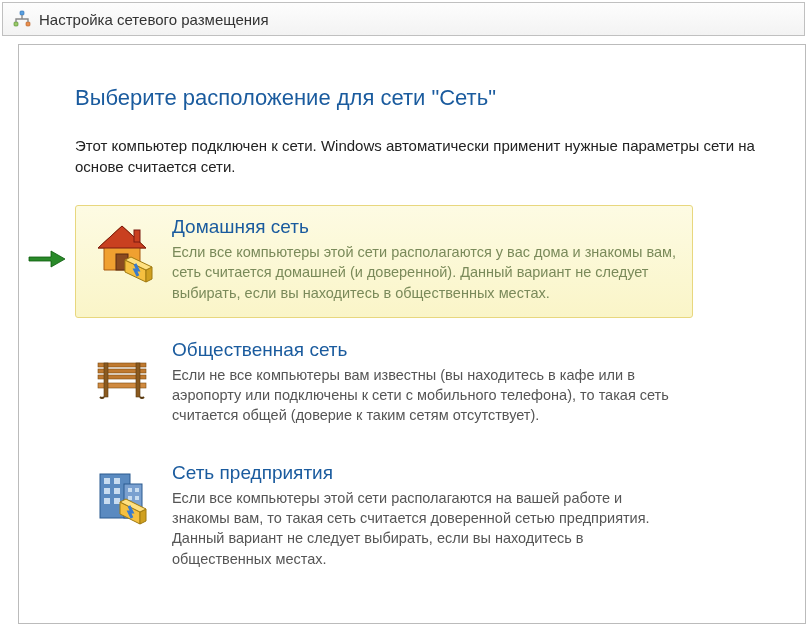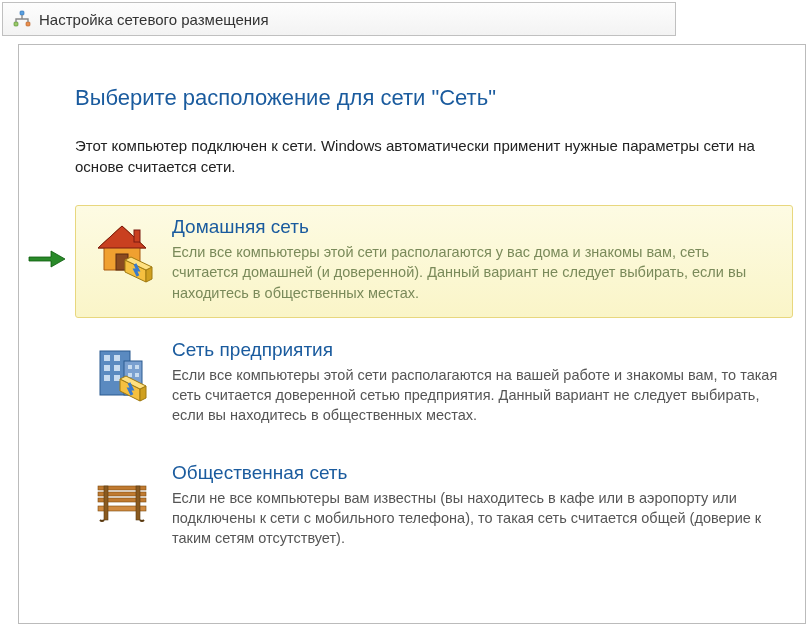--- a/index.html
+++ b/index.html
@@ -8,21 +8,21 @@
       background: #fff;
       width: 807px;
       height: 625px;
       overflow: hidden;
       position: relative;
     }
     .window {
       border: 1px solid #c0c0c0;
       margin: 2px 0 0 2px;
       background: linear-gradient(#fdfdfd, #f3f3f3);
-      width: 674px;
+      width: 803px;
       height: 34px;
       display: flex;
       align-items: center;
       padding-left: 10px;
       gap: 8px;
     }
     .title-icon svg { display: block; }
     .title-text {
       font-size: 15px;
       color: #333;
@@ -54,21 +54,21 @@
       top: 42px;
     }
     .option {
       border: 1px solid transparent;
       border-radius: 3px;
       padding: 10px 14px 14px 14px;
       display: flex;
       gap: 18px;
       margin-bottom: 10px;
       cursor: pointer;
-      width: 718px;
+      width: 618px;
     }
     .option.selected {
       background: linear-gradient(#fdfbe3, #faf5c8);
       border: 1px solid #e8d77e;
     }
     .option-icon { width: 64px; flex-shrink: 0; display:flex; align-items:flex-start; justify-content:center; padding-top:4px; }
     .option-text { flex: 1; }
     .option-title {
       color: #1a5b9e;
       font-size: 19px;
@@ -124,20 +124,39 @@
       </div>
       <div class="option-text">
         <div class="option-title">Домашняя сеть</div>
         <div class="option-desc">Если все компьютеры этой сети располагаются у вас дома и знакомы вам, сеть считается домашней (и доверенной). Данный вариант не следует выбирать, если вы находитесь в общественных местах.</div>
       </div>
     </div>
 
     <div class="option">
       <div class="option-icon">
         <svg width="64" height="64" viewBox="0 0 64 64">
+          <rect x="8" y="20" width="48" height="4" fill="#c07a30" stroke="#7a4a10" stroke-width="0.6"></rect>
+          <rect x="8" y="26" width="48" height="4" fill="#c07a30" stroke="#7a4a10" stroke-width="0.6"></rect>
+          <rect x="8" y="32" width="48" height="4" fill="#c07a30" stroke="#7a4a10" stroke-width="0.6"></rect>
+          <rect x="8" y="40" width="48" height="5" fill="#d08a40" stroke="#7a4a10" stroke-width="0.6"></rect>
+          <rect x="14" y="20" width="4" height="34" fill="#8a5a20" stroke="#5a3a10" stroke-width="0.6"></rect>
+          <rect x="46" y="20" width="4" height="34" fill="#8a5a20" stroke="#5a3a10" stroke-width="0.6"></rect>
+          <path d="M14 54 Q12 56 10 54" stroke="#5a3a10" stroke-width="2" fill="none"></path>
+          <path d="M50 54 Q52 56 54 54" stroke="#5a3a10" stroke-width="2" fill="none"></path>
+        </svg>
+      </div>
+      <div class="option-text">
+        <div class="option-title">Общественная сеть</div>
+        <div class="option-desc">Если не все компьютеры вам известны (вы находитесь в кафе или в аэропорту или подключены к сети с мобильного телефона), то такая сеть считается общей (доверие к таким сетям отсутствует).</div>
+      </div>
+    </div>
+
+    <div class="option">
+      <div class="option-icon">
+        <svg width="64" height="64" viewBox="0 0 64 64">
           <rect x="10" y="8" width="30" height="44" fill="#5a8ac0" stroke="#2a5a90" stroke-width="1"></rect>
           <rect x="14" y="12" width="6" height="6" fill="#c8dcf0"></rect>
             <rect x="24" y="12" width="6" height="6" fill="#c8dcf0"></rect>
           <rect x="14" y="22" width="6" height="6" fill="#c8dcf0"></rect>
             <rect x="24" y="22" width="6" height="6" fill="#c8dcf0"></rect>
           <rect x="14" y="32" width="6" height="6" fill="#c8dcf0"></rect>
             <rect x="24" y="32" width="6" height="6" fill="#c8dcf0"></rect>
           <rect x="34" y="18" width="18" height="34" fill="#7aa0d0" stroke="#2a5a90" stroke-width="1"></rect>
           <rect x="38" y="22" width="4" height="4" fill="#c8dcf0"></rect>
             <rect x="45" y="22" width="4" height="4" fill="#c8dcf0"></rect>
@@ -148,33 +167,14 @@
           <path d="M30 36 L36 33 L56 43 L50 46 Z" fill="#ffe080" stroke="#a07a10" stroke-width="1"></path>
           <path d="M39 40 L42 46 L39 46 L42 52" stroke="#3a7acc" stroke-width="3" fill="none"></path>
         </svg>
       </div>
       <div class="option-text">
         <div class="option-title">Сеть предприятия</div>
         <div class="option-desc">Если все компьютеры этой сети располагаются на вашей работе и знакомы вам, то такая сеть считается доверенной сетью предприятия. Данный вариант не следует выбирать, если вы находитесь в общественных местах.</div>
       </div>
     </div>
 
-    <div class="option">
-      <div class="option-icon">
-        <svg width="64" height="64" viewBox="0 0 64 64">
-          <rect x="8" y="20" width="48" height="4" fill="#c07a30" stroke="#7a4a10" stroke-width="0.6"></rect>
-          <rect x="8" y="26" width="48" height="4" fill="#c07a30" stroke="#7a4a10" stroke-width="0.6"></rect>
-          <rect x="8" y="32" width="48" height="4" fill="#c07a30" stroke="#7a4a10" stroke-width="0.6"></rect>
-          <rect x="8" y="40" width="48" height="5" fill="#d08a40" stroke="#7a4a10" stroke-width="0.6"></rect>
-          <rect x="14" y="20" width="4" height="34" fill="#8a5a20" stroke="#5a3a10" stroke-width="0.6"></rect>
-          <rect x="46" y="20" width="4" height="34" fill="#8a5a20" stroke="#5a3a10" stroke-width="0.6"></rect>
-          <path d="M14 54 Q12 56 10 54" stroke="#5a3a10" stroke-width="2" fill="none"></path>
-          <path d="M50 54 Q52 56 54 54" stroke="#5a3a10" stroke-width="2" fill="none"></path>
-        </svg>
-      </div>
-      <div class="option-text">
-        <div class="option-title">Общественная сеть</div>
-        <div class="option-desc">Если не все компьютеры вам известны (вы находитесь в кафе или в аэропорту или подключены к сети с мобильного телефона), то такая сеть считается общей (доверие к таким сетям отсутствует).</div>
-      </div>
-    </div>
-
   </div>
 </div>
 
 </body></html>

